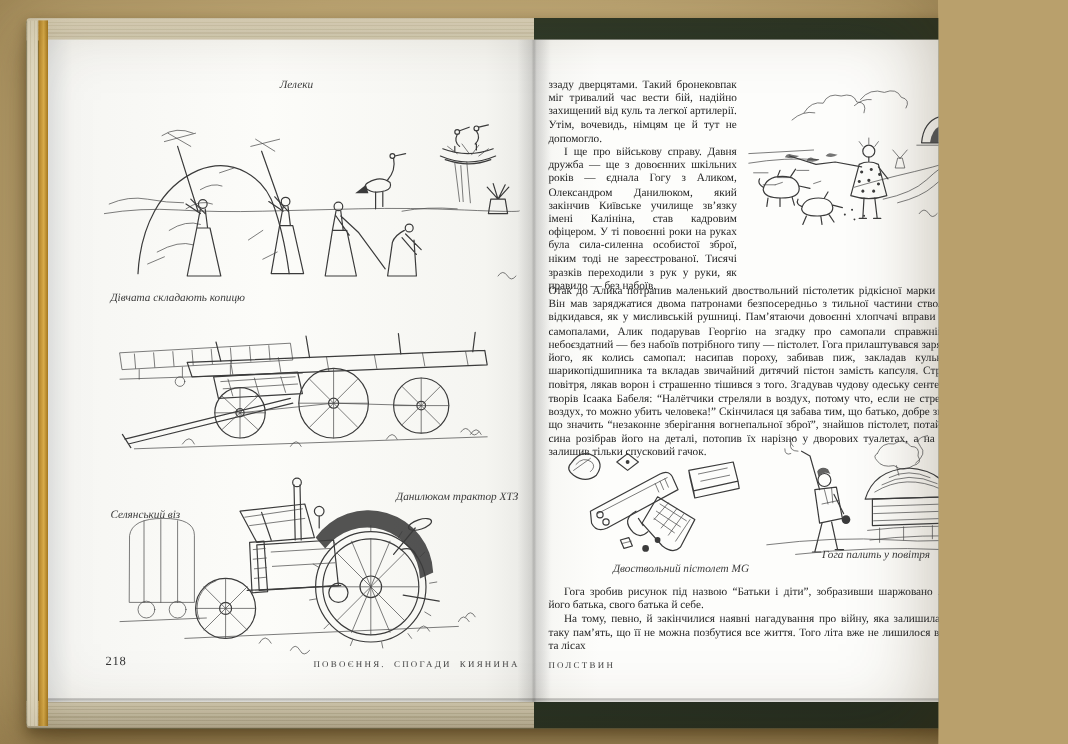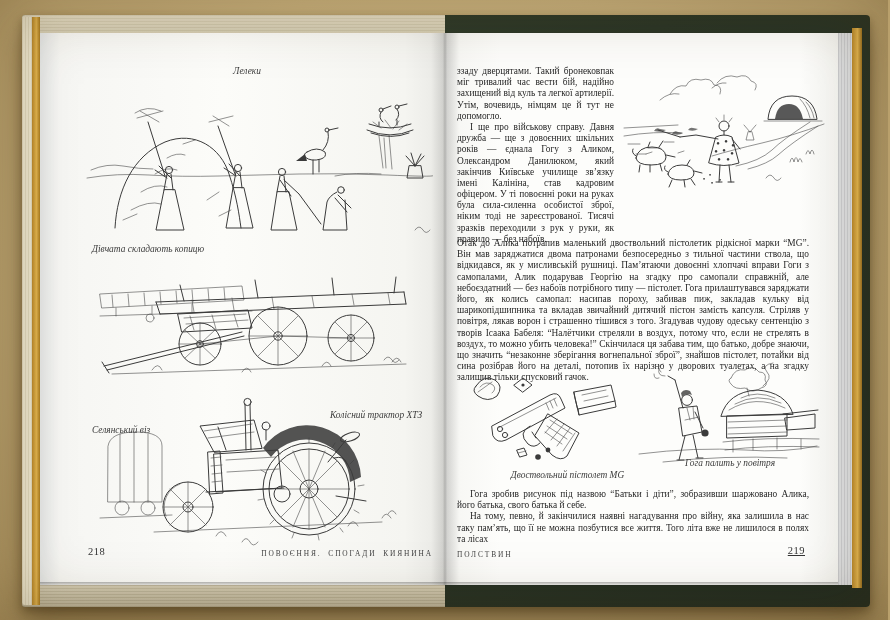--- a/index.html
+++ b/index.html
@@ -1,17 +1,17 @@
 <!DOCTYPE html>
 <html><head>
 <meta charset="utf-8">
 <style>
   html,body{margin:0;padding:0;}
   body{font-family:"Liberation Serif", serif; background:#b9a06c;}
-  .scene{position:relative;width:888px;height:620px;overflow:hidden;
+  .scene{position:relative;width:782px;height:620px;overflow:hidden;
     background:radial-gradient(ellipse at 50% 42%, #dbc595 0%, #cfb782 55%, #b49b67 100%);}
   .scene::after{content:"";position:absolute;inset:0;pointer-events:none;
     box-shadow:inset 0 0 70px rgba(70,50,15,.35);}
   .cover{position:absolute;left:22px;top:15px;width:848px;height:592px;
     background:linear-gradient(135deg,#33402e 0%,#2a3526 45%,#222b1f 100%);
     border-radius:4px;
     box-shadow:0 16px 30px rgba(55,38,10,.5), 0 4px 10px rgba(55,38,10,.4);}
   .edge{position:absolute;}
   .edge-left-cream{left:22px;top:17px;width:10px;height:588px;border-radius:3px 0 0 3px;
     background:repeating-linear-gradient(90deg, rgba(0,0,0,.05) 0 1px, rgba(255,255,255,.15) 1px 3px),#e9e0c4;}
@@ -150,21 +150,21 @@
         <path class="sk-thin" d="M259 59 L259 105 M236 82 L282 82 M243 66 L275 98 M243 98 L275 66"></path>
       </g>
       <path class="sk-thin" d="M108 88 L186 80 L259 82"></path>
 
       <path class="sk-thin" d="M20 118 L314 108 M60 114 q6 -9 10 0 M230 110 q5 -8 9 0 M300 106 q5 -8 9 0 M150 116 q5 -8 9 0"></path>
       <path class="sk-thin" d="M292 104 q4 -6 8 0 q3 5 7 0"></path>
     </g>
   </svg>
 
   <div class="c pg-caption" style="left:92px;top:380px;width:160px;margin-top:45px;">Селянський віз</div>
-  <div class="c pg-caption" style="left:330px;top:410px;width:110px;">Колісний трактор ХТЗ</div>
+  <div class="c pg-caption" style="left:330px;top:410px;width:110px;">Данилюком трактор ХТЗ</div>
 
   <svg class="c" style="left:96px;top:396px;" width="306" height="152" viewBox="0 0 306 152">
     <g class="sk-thin">
 
       <path d="M12 50 Q14 36 40 36 Q66 36 66 50 L66 106 L12 106 Z M24 38 L24 106 M38 37 L38 106 M52 38 L52 106"></path>
       <circle cx="26" cy="112" r="7"></circle>
         <circle cx="52" cy="112" r="7"></circle>
       <path d="M4 122 L76 119"></path>
     </g>
     <g class="sk">

